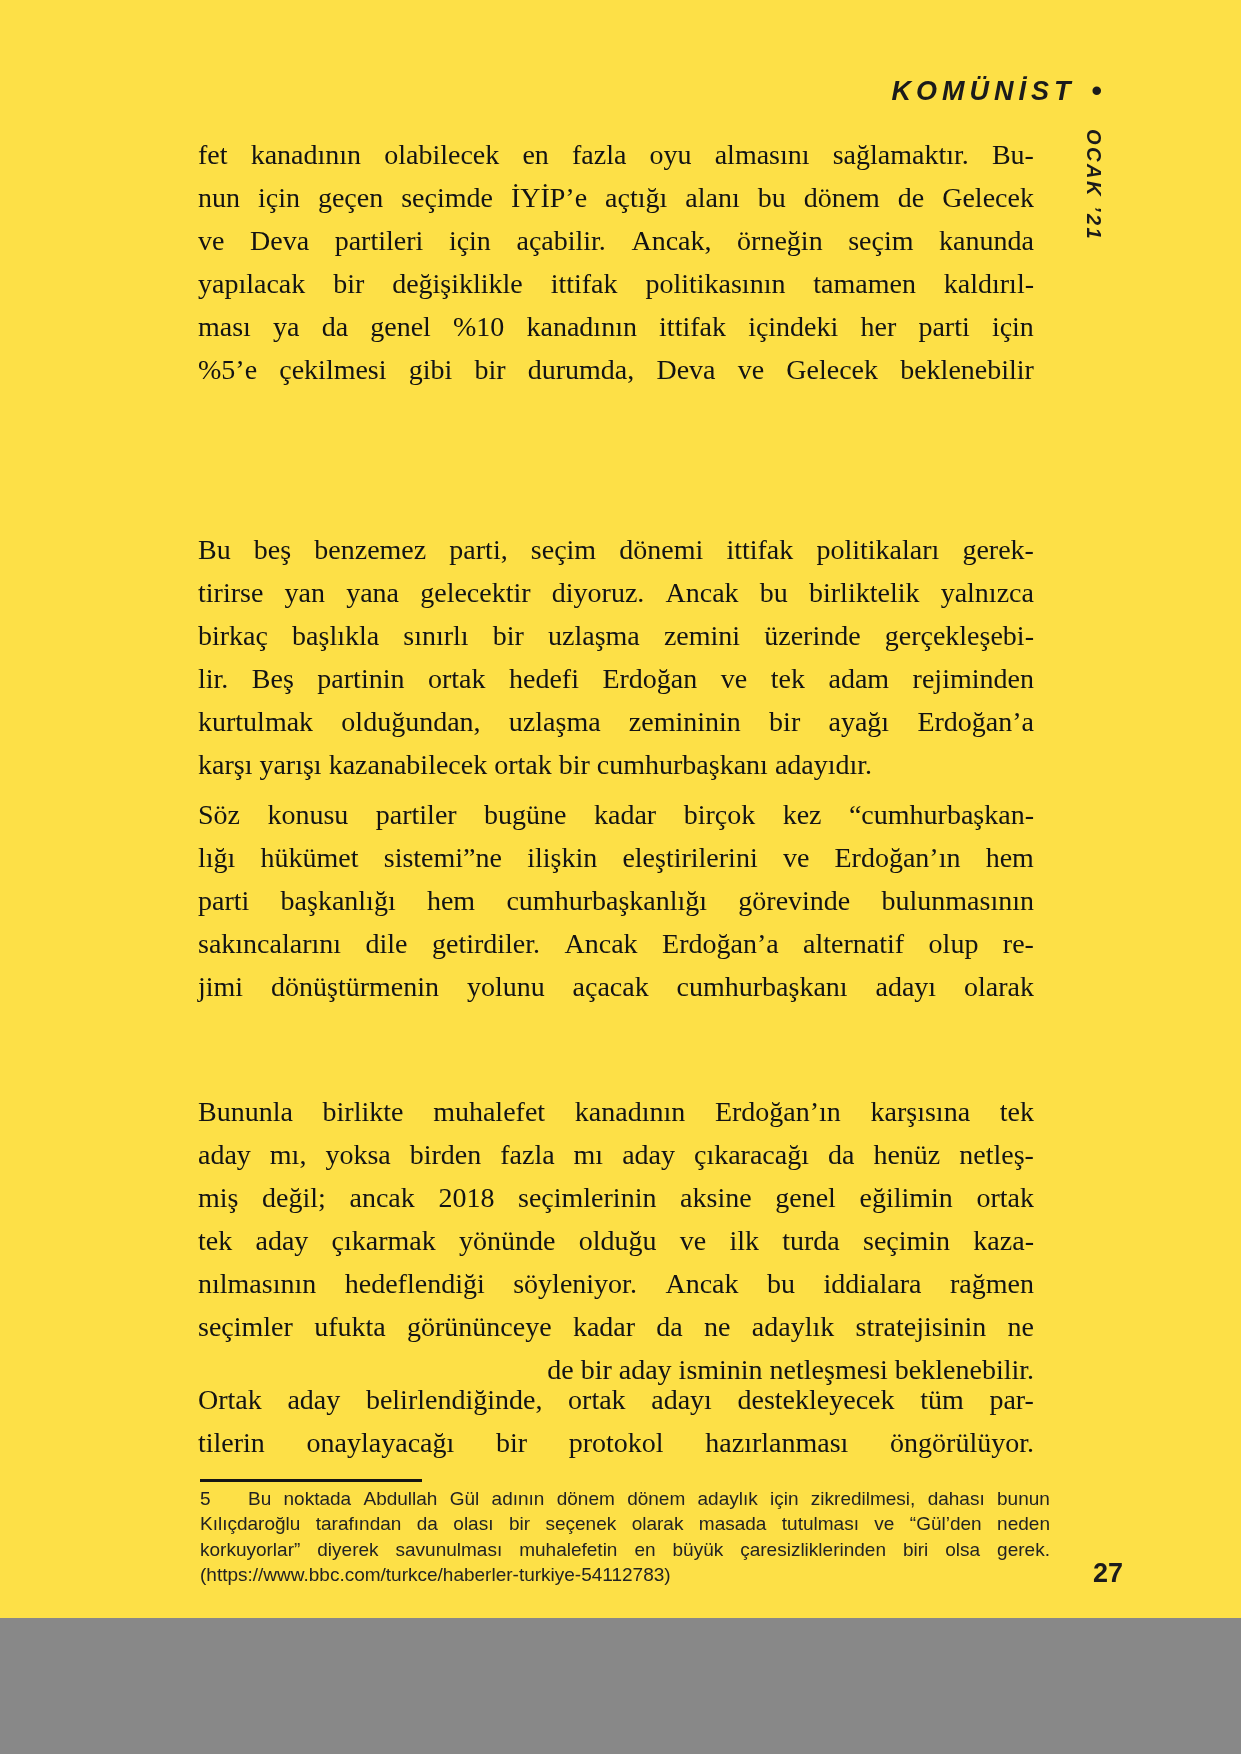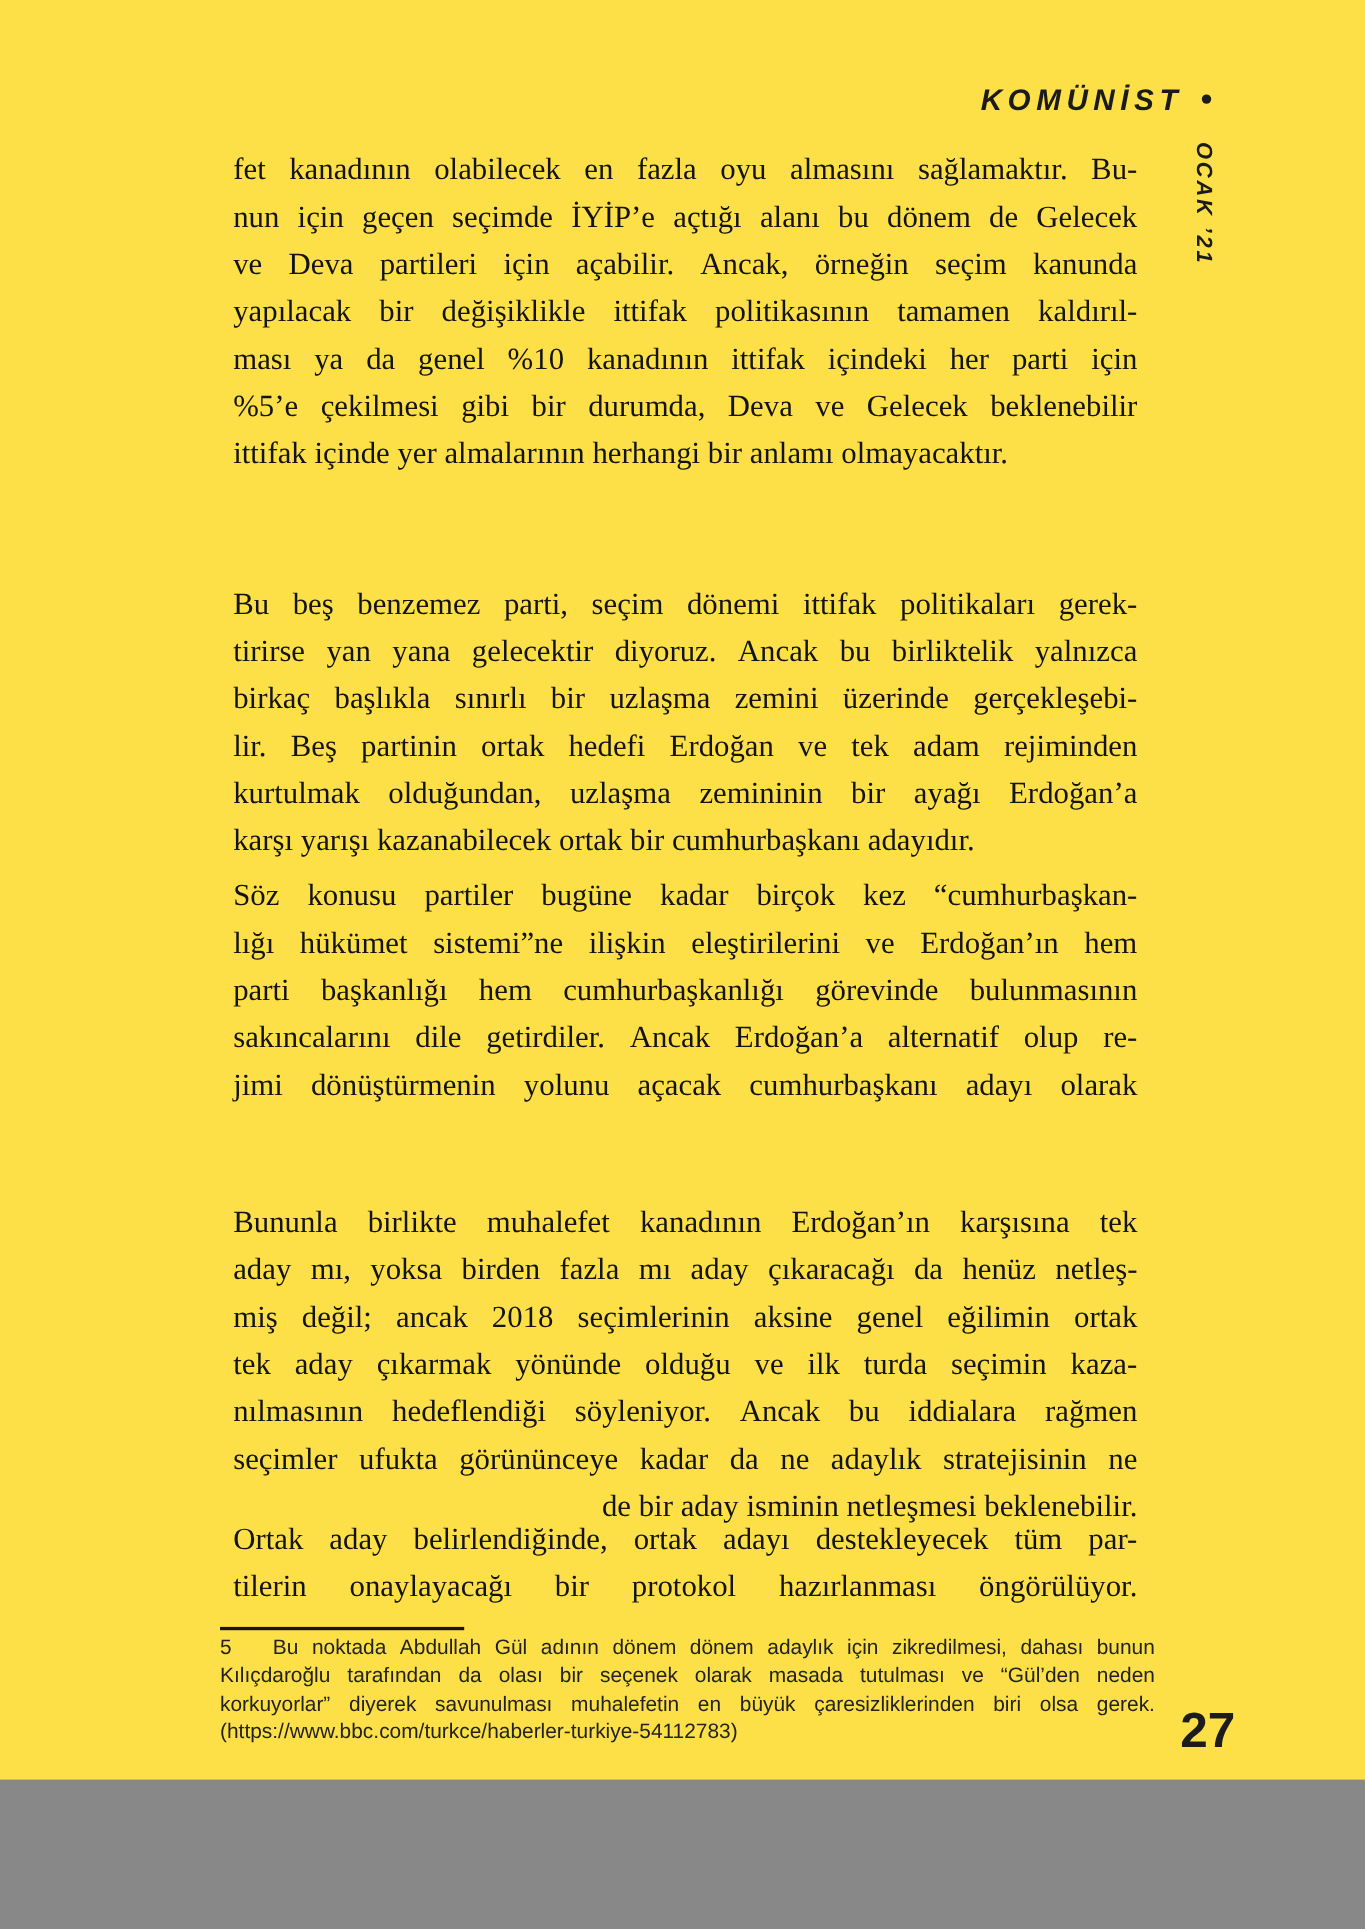--- a/index.html
+++ b/index.html
@@ -25,21 +25,21 @@
     font-family:"Liberation Sans","DejaVu Sans",sans-serif;
     font-style:italic; font-weight:700; font-size:20px; letter-spacing:2.5px;
     white-space:nowrap; color:#1b1b1b;
   }
 
   
   .para {
     position:absolute; left:198px; width:836px;
     font-size:28px; line-height:43px; color:#131313;
   }
-  .para .line { height:43px; white-space:nowrap;margin-left:14px; }
+  .para .line { height:43px; white-space:nowrap; }
   .para .line.jline { display:flex; justify-content:space-between; }
   .p-intro   { top:133px;  }
   .p-uzlasma { top:528px;  }
   .p-soz     { top:793px;  }
   .p-bununla { top:1090px;text-align:right; }
   .p-ortak   { top:1378px; }
 
   .section-heading {
     position:absolute; left:198px; top:474px; width:836px;
     font-family:"Liberation Sans","DejaVu Sans",sans-serif;
@@ -62,21 +62,21 @@
     font-size:19px; line-height:25.4px; color:#222222;
   }
   .fn-num { position:absolute; left:0; top:0; }
   .footnote .line { height:25.4px; white-space:nowrap; }
   .footnote .line.jline { display:flex; justify-content:space-between; }
   .footnote .line:first-child { padding-left:48px; box-sizing:border-box; }
 
   .page-number {
     position:absolute; top:1555px; right:118px;
     font-family:"Liberation Sans","DejaVu Sans",sans-serif;
-    font-weight:700; font-size:45px; line-height:36px; color:#1c1c1c;
+    font-weight:700; font-size:27px; line-height:36px; color:#1c1c1c;
   }
 </style>
 </head>
 <body>
 
 <div class="page">
 
   <div class="header">
     <span class="magazine-title">KOMÜNİST</span>
     <span class="header-bullet">•</span>
@@ -146,21 +146,20 @@
         <span>%5’e</span>
         <span>çekilmesi</span>
         <span>gibi</span>
         <span>bir</span>
         <span>durumda,</span>
         <span>Deva</span>
         <span>ve</span>
         <span>Gelecek</span>
         <span>beklenebilir</span>
       </div>
-      <div class="line">ittifak içinde yer almalarının herhangi bir anlamı olmayacaktır.</div>
     </div>
 
 
   <div class="para p-uzlasma">
       <div class="line jline">
         <span>Bu</span>
         <span>beş</span>
         <span>benzemez</span>
         <span>parti,</span>
         <span>seçim</span>

